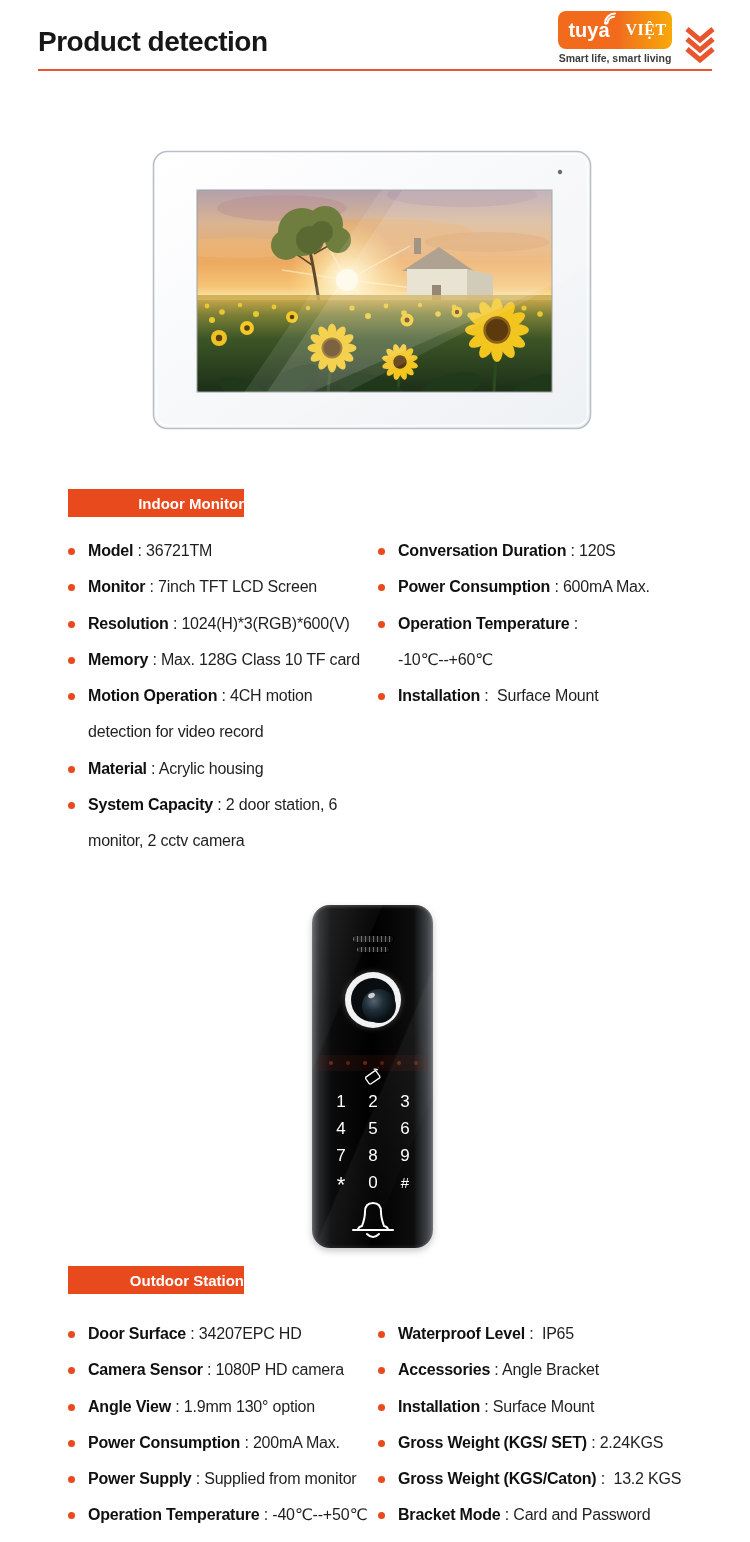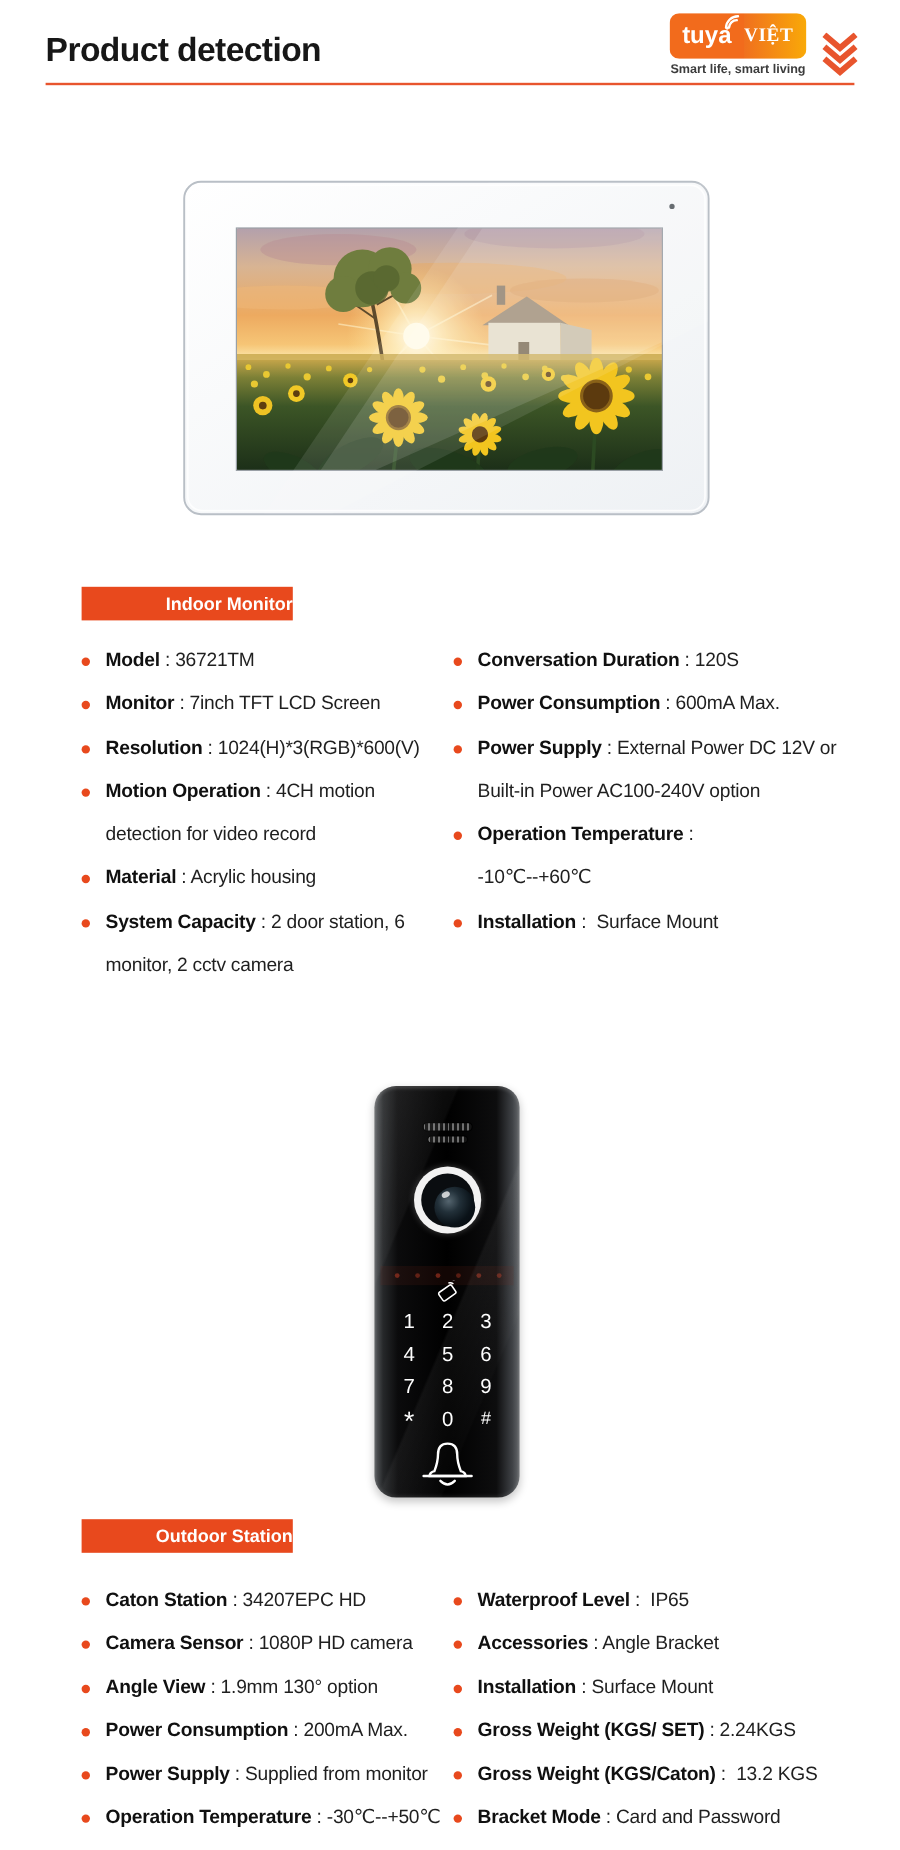--- a/index.html
+++ b/index.html
@@ -16,21 +16,21 @@
   .logo{position:absolute;left:558px;top:11px;width:114px;}
   .logo-blocks{display:flex;width:114px;height:38px;border-radius:8px;overflow:hidden;}
   .logo-tuya{
     width:62px;height:38px;background:#F26B1C;color:#fff;font-weight:700;font-size:20px;
     display:flex;align-items:center;justify-content:center;position:relative;letter-spacing:0;
   }
   .logo-wifi{position:absolute;right:2px;top:1px;}
   .logo-viet{
     width:52px;height:38px;background:linear-gradient(90deg,#F0701E,#F9A908);
     color:#fff;font-family:"Liberation Serif","DejaVu Serif",serif;font-weight:700;
-    font-size:16px;display:flex;align-items:center;letter-spacing:0.5px;
+    font-size:16px;display:flex;align-items:center;justify-content:center;letter-spacing:0.5px;
   }
   .logo-tagline{font-size:10.5px;font-weight:700;color:#3c3c3c;text-align:center;margin-top:3px;white-space:nowrap;}
   .chevron-down{position:absolute;left:684px;top:27px;}
   
   .badge{
     position:absolute;left:68px;width:176px;height:28px;background:#E8491D;color:#fff;
     font-size:15px;font-weight:700;display:flex;align-items:center;justify-content:flex-end;
   }
   .badge-indoor{top:489px;}
   .badge-outdoor{top:1266px;}
@@ -308,32 +308,31 @@
 </div>
 
 <div class="badge badge-indoor">
     <span>Indoor Monitor</span>
   </div>
 
 <ul class="spec indoor-left">
   <li><b>Model</b><span class="sep"> : </span><span class="val">36721TM</span></li>
   <li><b>Monitor</b><span class="sep"> : </span><span class="val">7inch TFT LCD Screen</span></li>
   <li><b>Resolution</b><span class="sep"> : </span><span class="val">1024(H)*3(RGB)*600(V)</span></li>
+  <li><b>Memory</b><span class="sep"> : </span><span class="val">Max. 128G Class 10 TF card</span></li>
   <li><b>Motion Operation</b><span class="sep"> : </span><span class="val">4CH motion
 detection for video record</span></li>
   <li><b>Material</b><span class="sep"> : </span><span class="val">Acrylic housing</span></li>
   <li><b>System Capacity</b><span class="sep"> : </span><span class="val">2 door station, 6
 monitor, 2 cctv camera</span></li>
 </ul>
 
 <ul class="spec indoor-right">
   <li><b>Conversation Duration</b><span class="sep"> : </span><span class="val">120S</span></li>
   <li><b>Power Consumption</b><span class="sep"> : </span><span class="val">600mA Max.</span></li>
-  <li><b>Power Supply</b><span class="sep"> : </span><span class="val">External Power DC 12V or
-Built-in Power AC100-240V option</span></li>
   <li><b>Operation Temperature</b><span class="sep"> : </span><span class="val">
 -10℃--+60℃</span></li>
   <li><b>Installation</b><span class="sep"> : </span><span class="val">&nbsp;Surface Mount</span></li>
 </ul>
 
 <div class="station">
   <div class="grille g1"></div>
   <div class="grille g2"></div>
   <div class="cam-ring">
     <div class="cam-inner">
@@ -369,26 +368,26 @@
     <path d="M3 31 H43" stroke="#fff" stroke-width="2" stroke-linecap="round"></path>
     <path d="M17 35 Q23 41 29 35" fill="none" stroke="#fff" stroke-width="2" stroke-linecap="round"></path>
   </svg>
 </div>
 
 <div class="badge badge-outdoor">
     <span>Outdoor Station</span>
   </div>
 
 <ul class="spec outdoor-left">
-  <li><b>Caton Station</b><span class="sep"> : </span><span class="val">34207EPC HD</span></li>
+  <li><b>Door Surface</b><span class="sep"> : </span><span class="val">34207EPC HD</span></li>
   <li><b>Camera Sensor</b><span class="sep"> : </span><span class="val">1080P HD camera</span></li>
   <li><b>Angle View</b><span class="sep"> : </span><span class="val">1.9mm 130° option</span></li>
   <li><b>Power Consumption</b><span class="sep"> : </span><span class="val">200mA Max.</span></li>
   <li><b>Power Supply</b><span class="sep"> : </span><span class="val">Supplied from monitor</span></li>
-  <li><b>Operation Temperature</b><span class="sep"> : </span><span class="val">-30℃--+50℃</span></li>
+  <li><b>Operation Temperature</b><span class="sep"> : </span><span class="val">-40℃--+50℃</span></li>
 </ul>
 
 <ul class="spec outdoor-right">
   <li><b>Waterproof Level</b><span class="sep"> : </span><span class="val">&nbsp;IP65</span></li>
   <li><b>Accessories</b><span class="sep"> : </span><span class="val">Angle Bracket</span></li>
   <li><b>Installation</b><span class="sep"> : </span><span class="val">Surface Mount</span></li>
   <li><b>Gross Weight (KGS/ SET)</b><span class="sep"> : </span><span class="val">2.24KGS</span></li>
   <li><b>Gross Weight (KGS/Caton)</b><span class="sep"> : </span><span class="val">&nbsp;13.2 KGS</span></li>
   <li><b>Bracket Mode</b><span class="sep"> : </span><span class="val">Card and Password</span></li>
 </ul>

